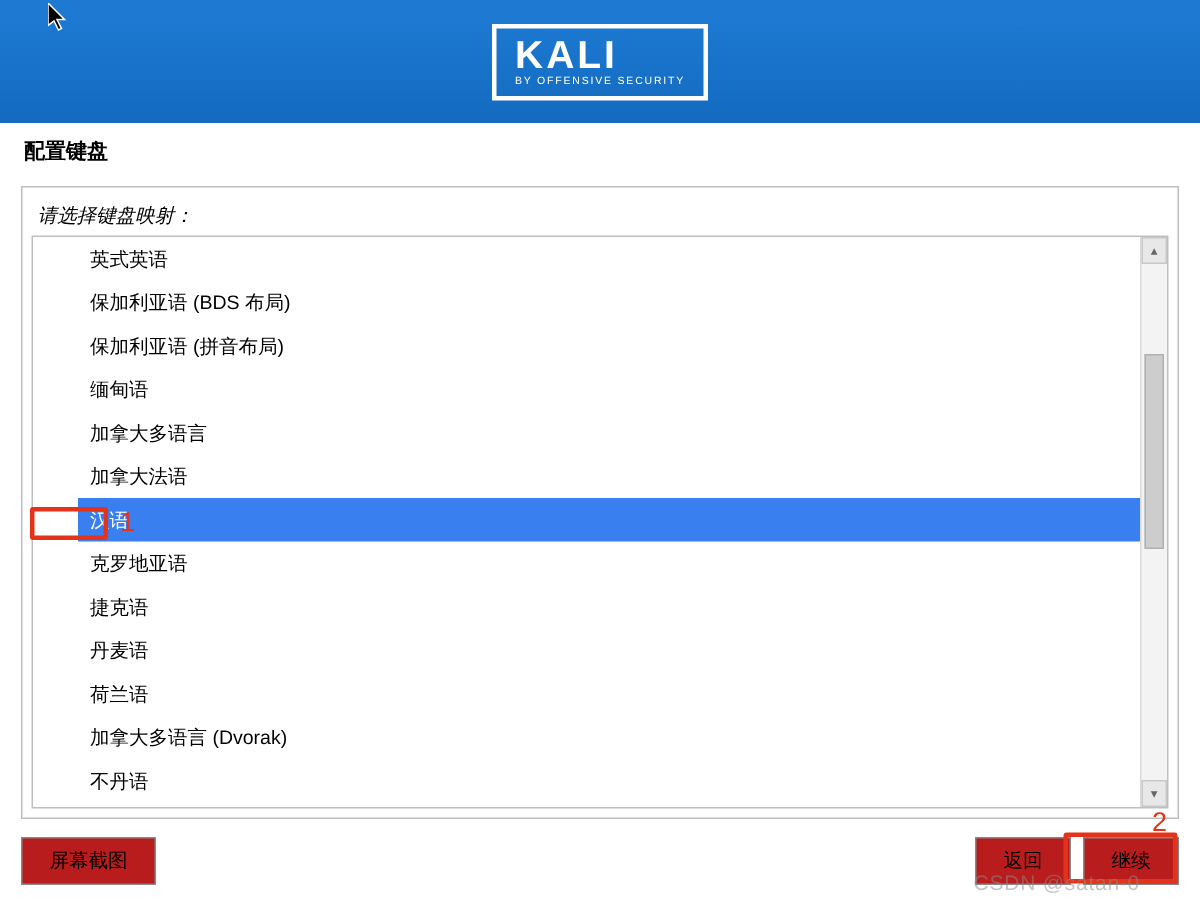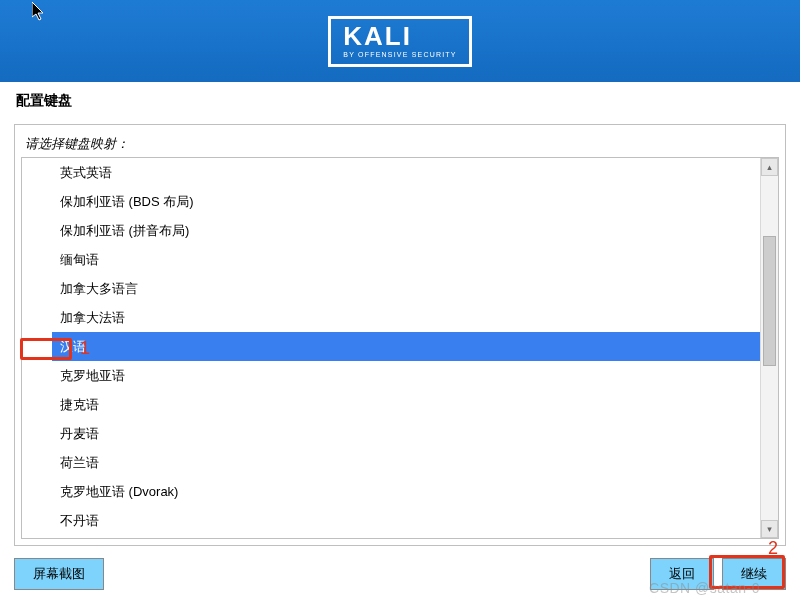--- a/index.html
+++ b/index.html
@@ -14,21 +14,21 @@
     .list-wrap { position: absolute; left: 6px; right: 6px; top: 32px; bottom: 6px; border: 1px solid #bfbfbf; }
     .list { position: absolute; left: 0; right: 18px; top: 0; bottom: 0; overflow: hidden; margin-left: 30px; }
     .item { padding: 4px 8px; font-size: 13px; line-height: 21px; white-space: nowrap; }
     .item.selected { background: #3a7ff0; color: #fff; }
     .scrollbar { position: absolute; right: 0; top: 0; bottom: 0; width: 18px; background: #f3f3f3; border-left: 1px solid #d9d9d9; }
     .sb-arrow { height: 18px; background: #e8e8e8; border: 1px solid #c8c8c8; display: flex; align-items: center; justify-content: center; font-size: 9px; color: #666; }
     .sb-track { position: absolute; top: 18px; bottom: 18px; left: 0; right: 0; }
     .sb-thumb { position: absolute; left: 2px; right: 2px; top: 60px; height: 130px; background: #cdcdcd; border: 1px solid #b0b0b0; }
     .sb-arrow.down { position: absolute; bottom: 0; left: 0; right: 0; }
     .footer { position: absolute; left: 0; right: 0; bottom: 0; padding: 10px 14px; display: flex; }
-    .btn { border: 1px solid #888; background: #7dd3fc; padding: 6px 18px; font-size: 13px; cursor: pointer; }
+    .btn { border: 1px solid #888; background: #b91c1c; padding: 6px 18px; font-size: 13px; cursor: pointer; }
     .btn + .btn { margin-left: 8px; }
     .spacer { flex: 1; }
     .anno-red { position: absolute; border: 3px solid #e3331a; pointer-events: none; border-radius: 2px; }
     .anno-num { position: absolute; color: #e3331a; font-size: 18px; font-weight: normal; pointer-events: none; }
     .cursor { position: absolute; top: 2px; left: 32px; pointer-events: none; }
     .watermark { position: absolute; right: 40px; bottom: 4px; color: rgba(140,140,140,0.5); font-size: 14px; letter-spacing: 0.5px; pointer-events: none; }
   </style>
 </head>
 <body>
 
@@ -55,21 +55,21 @@
         <div class="item">保加利亚语 (BDS 布局)</div>
         <div class="item">保加利亚语 (拼音布局)</div>
         <div class="item">缅甸语</div>
         <div class="item">加拿大多语言</div>
         <div class="item">加拿大法语</div>
         <div class="item selected">汉语</div>
         <div class="item">克罗地亚语</div>
         <div class="item">捷克语</div>
         <div class="item">丹麦语</div>
         <div class="item">荷兰语</div>
-        <div class="item">克罗地亚语 (Dvorak)</div>
+        <div class="item">加拿大多语言 (Dvorak)</div>
         <div class="item">不丹语</div>
       </div>
     <div class="scrollbar">
       <div class="sb-arrow">▴</div>
       <div class="sb-track">
         <div class="sb-thumb"></div>
       </div>
       <div class="sb-arrow down">▾</div>
     </div>
   </div>

